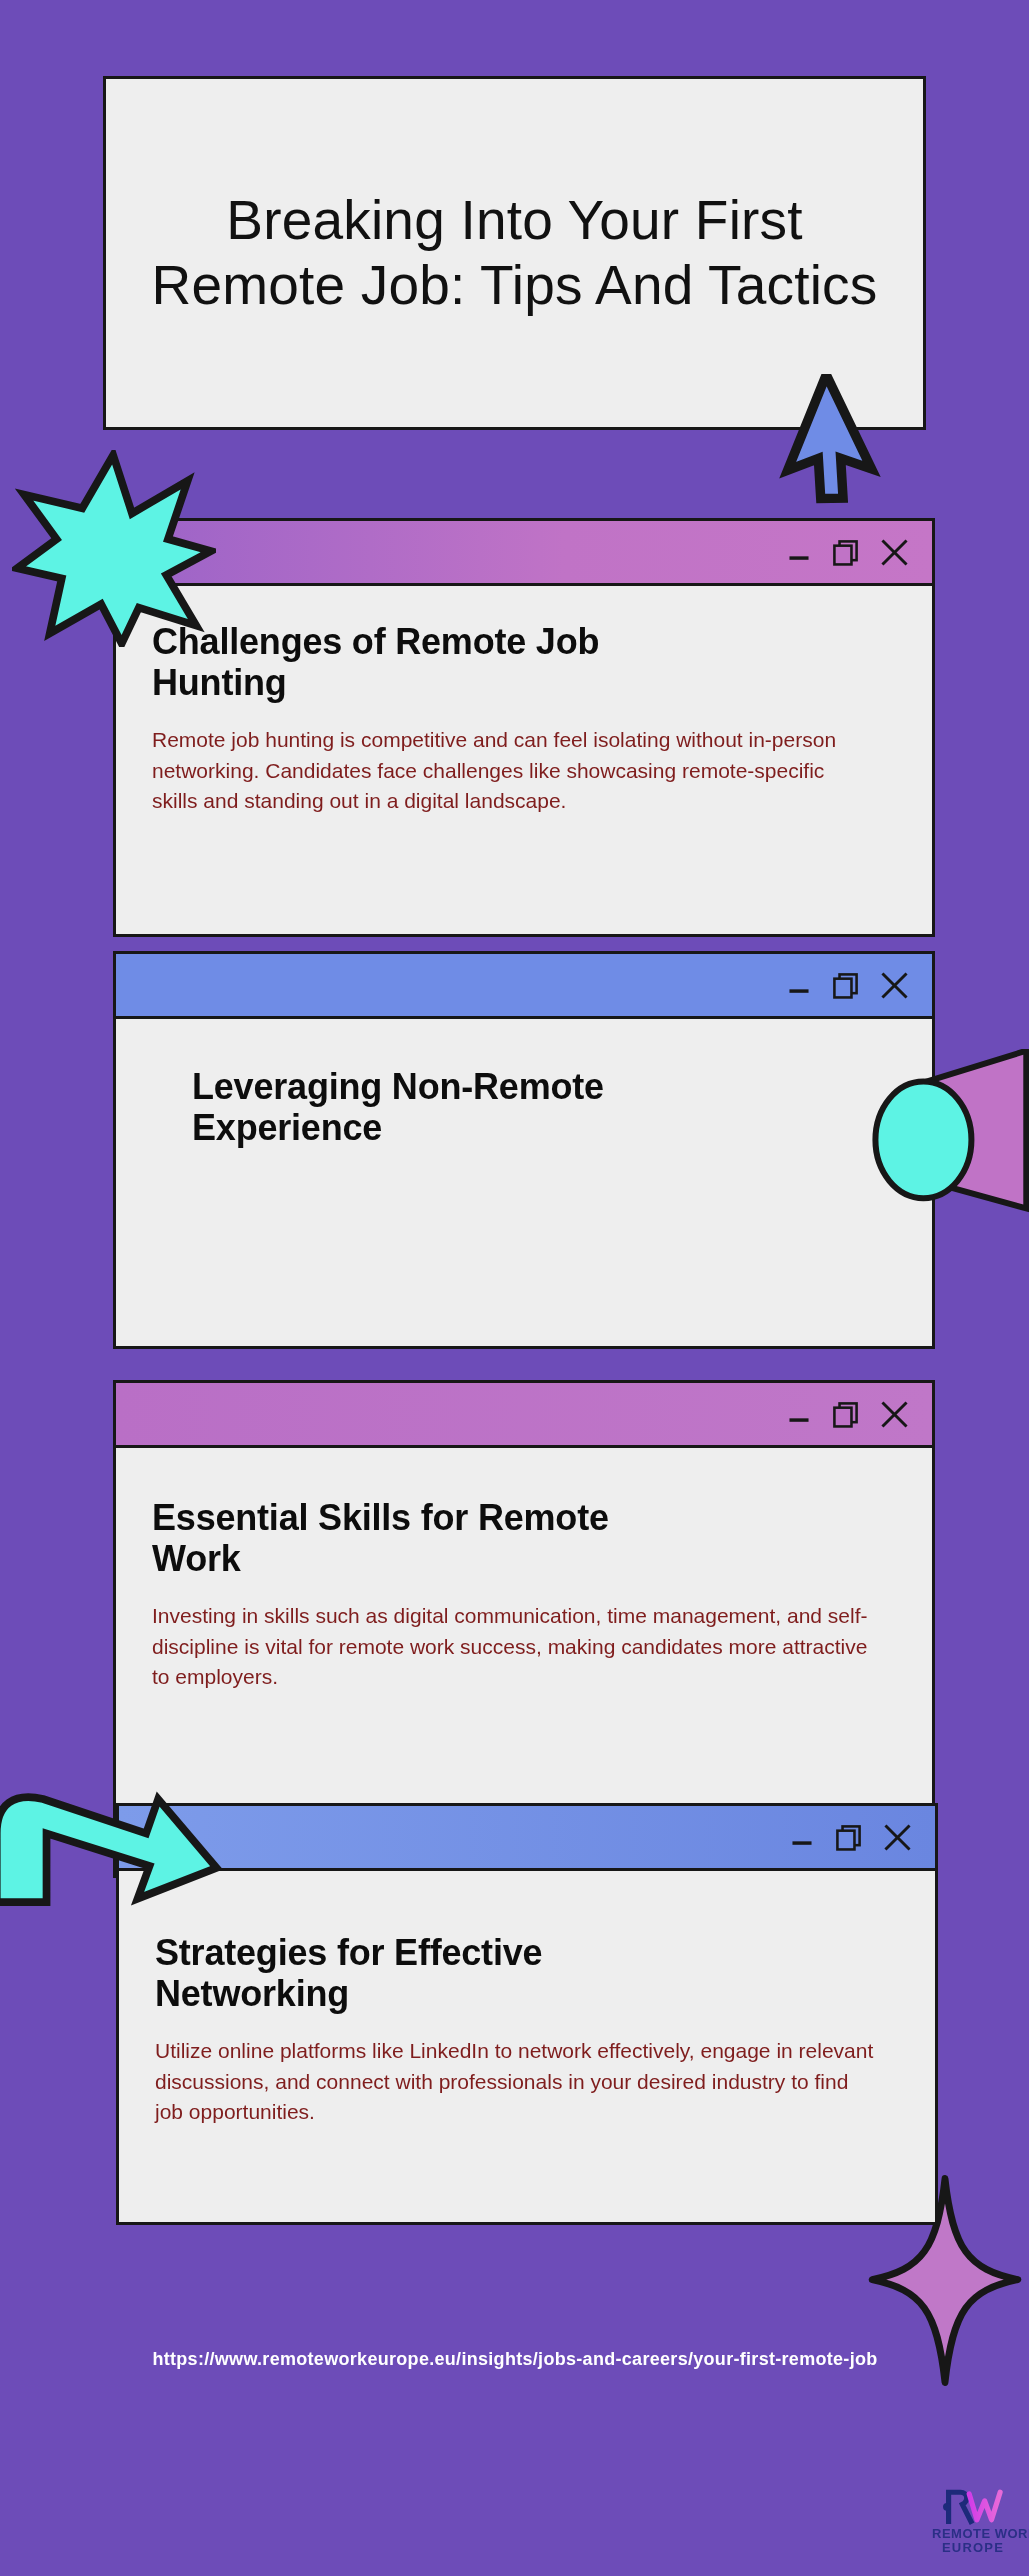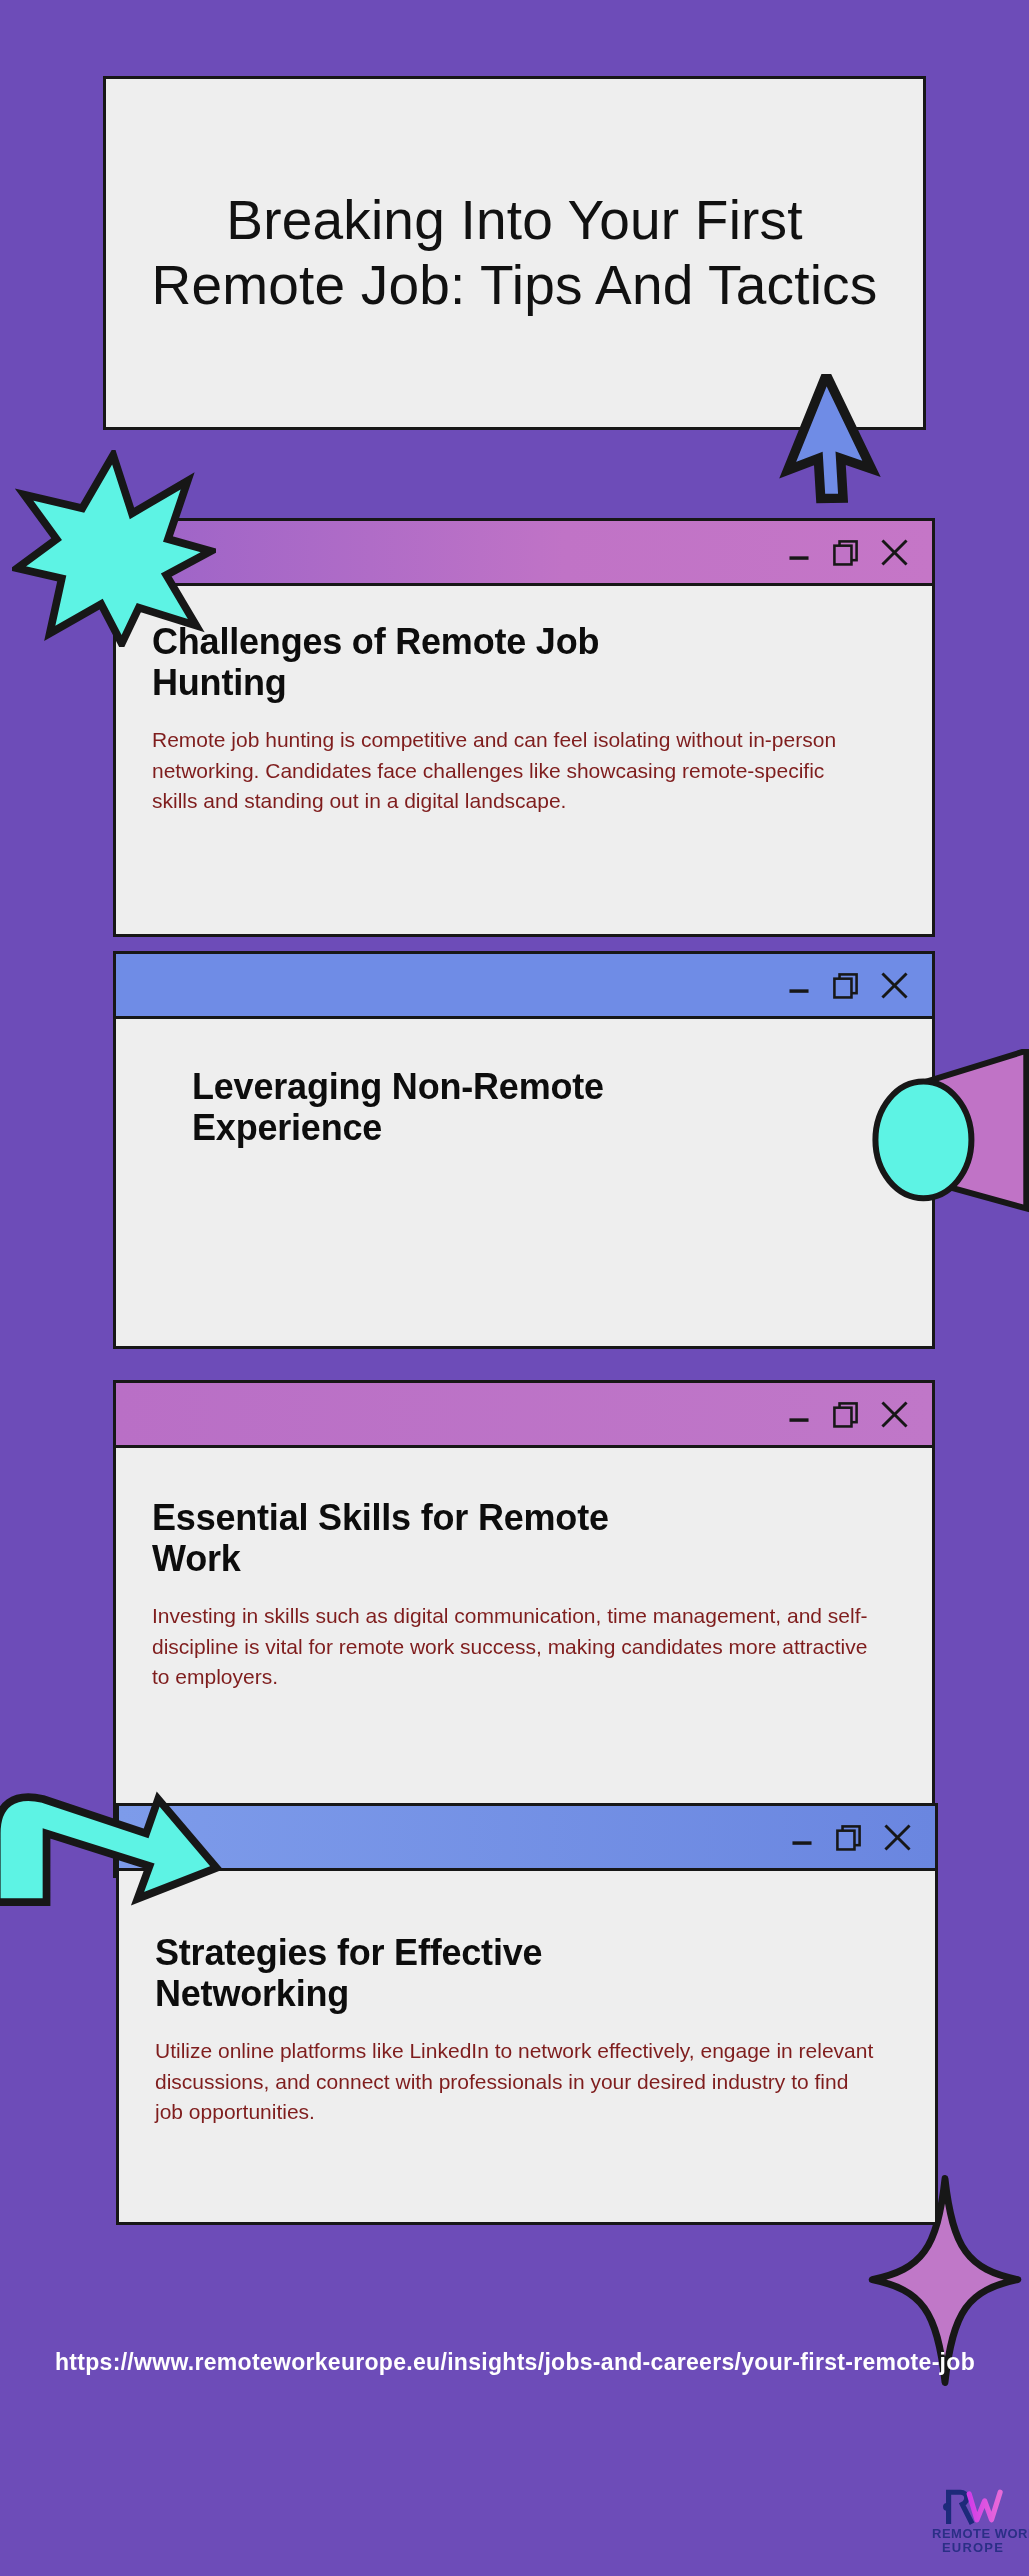--- a/index.html
+++ b/index.html
@@ -100,21 +100,21 @@
   .deco-sparkle   { left:867px; top:2173px; z-index:4; }
 
   
   .footer-url {
     position:absolute; left:0; right:0; top:2349px;
     text-align:center;
     z-index:7;
   }
   .footer-url span {
     font-family:"Liberation Sans Narrow","Liberation Sans", sans-serif;
-    font-size:23px;
+    font-size:18px;
     font-weight:700;
     color:#ffffff;
     letter-spacing:0.3px;
   }
 
   .logo {
     position:absolute; left:932px; top:2487px; width:82px; height:70px;
     z-index:7; text-align:center;
   }
   .logo-mark { line-height:0; }

